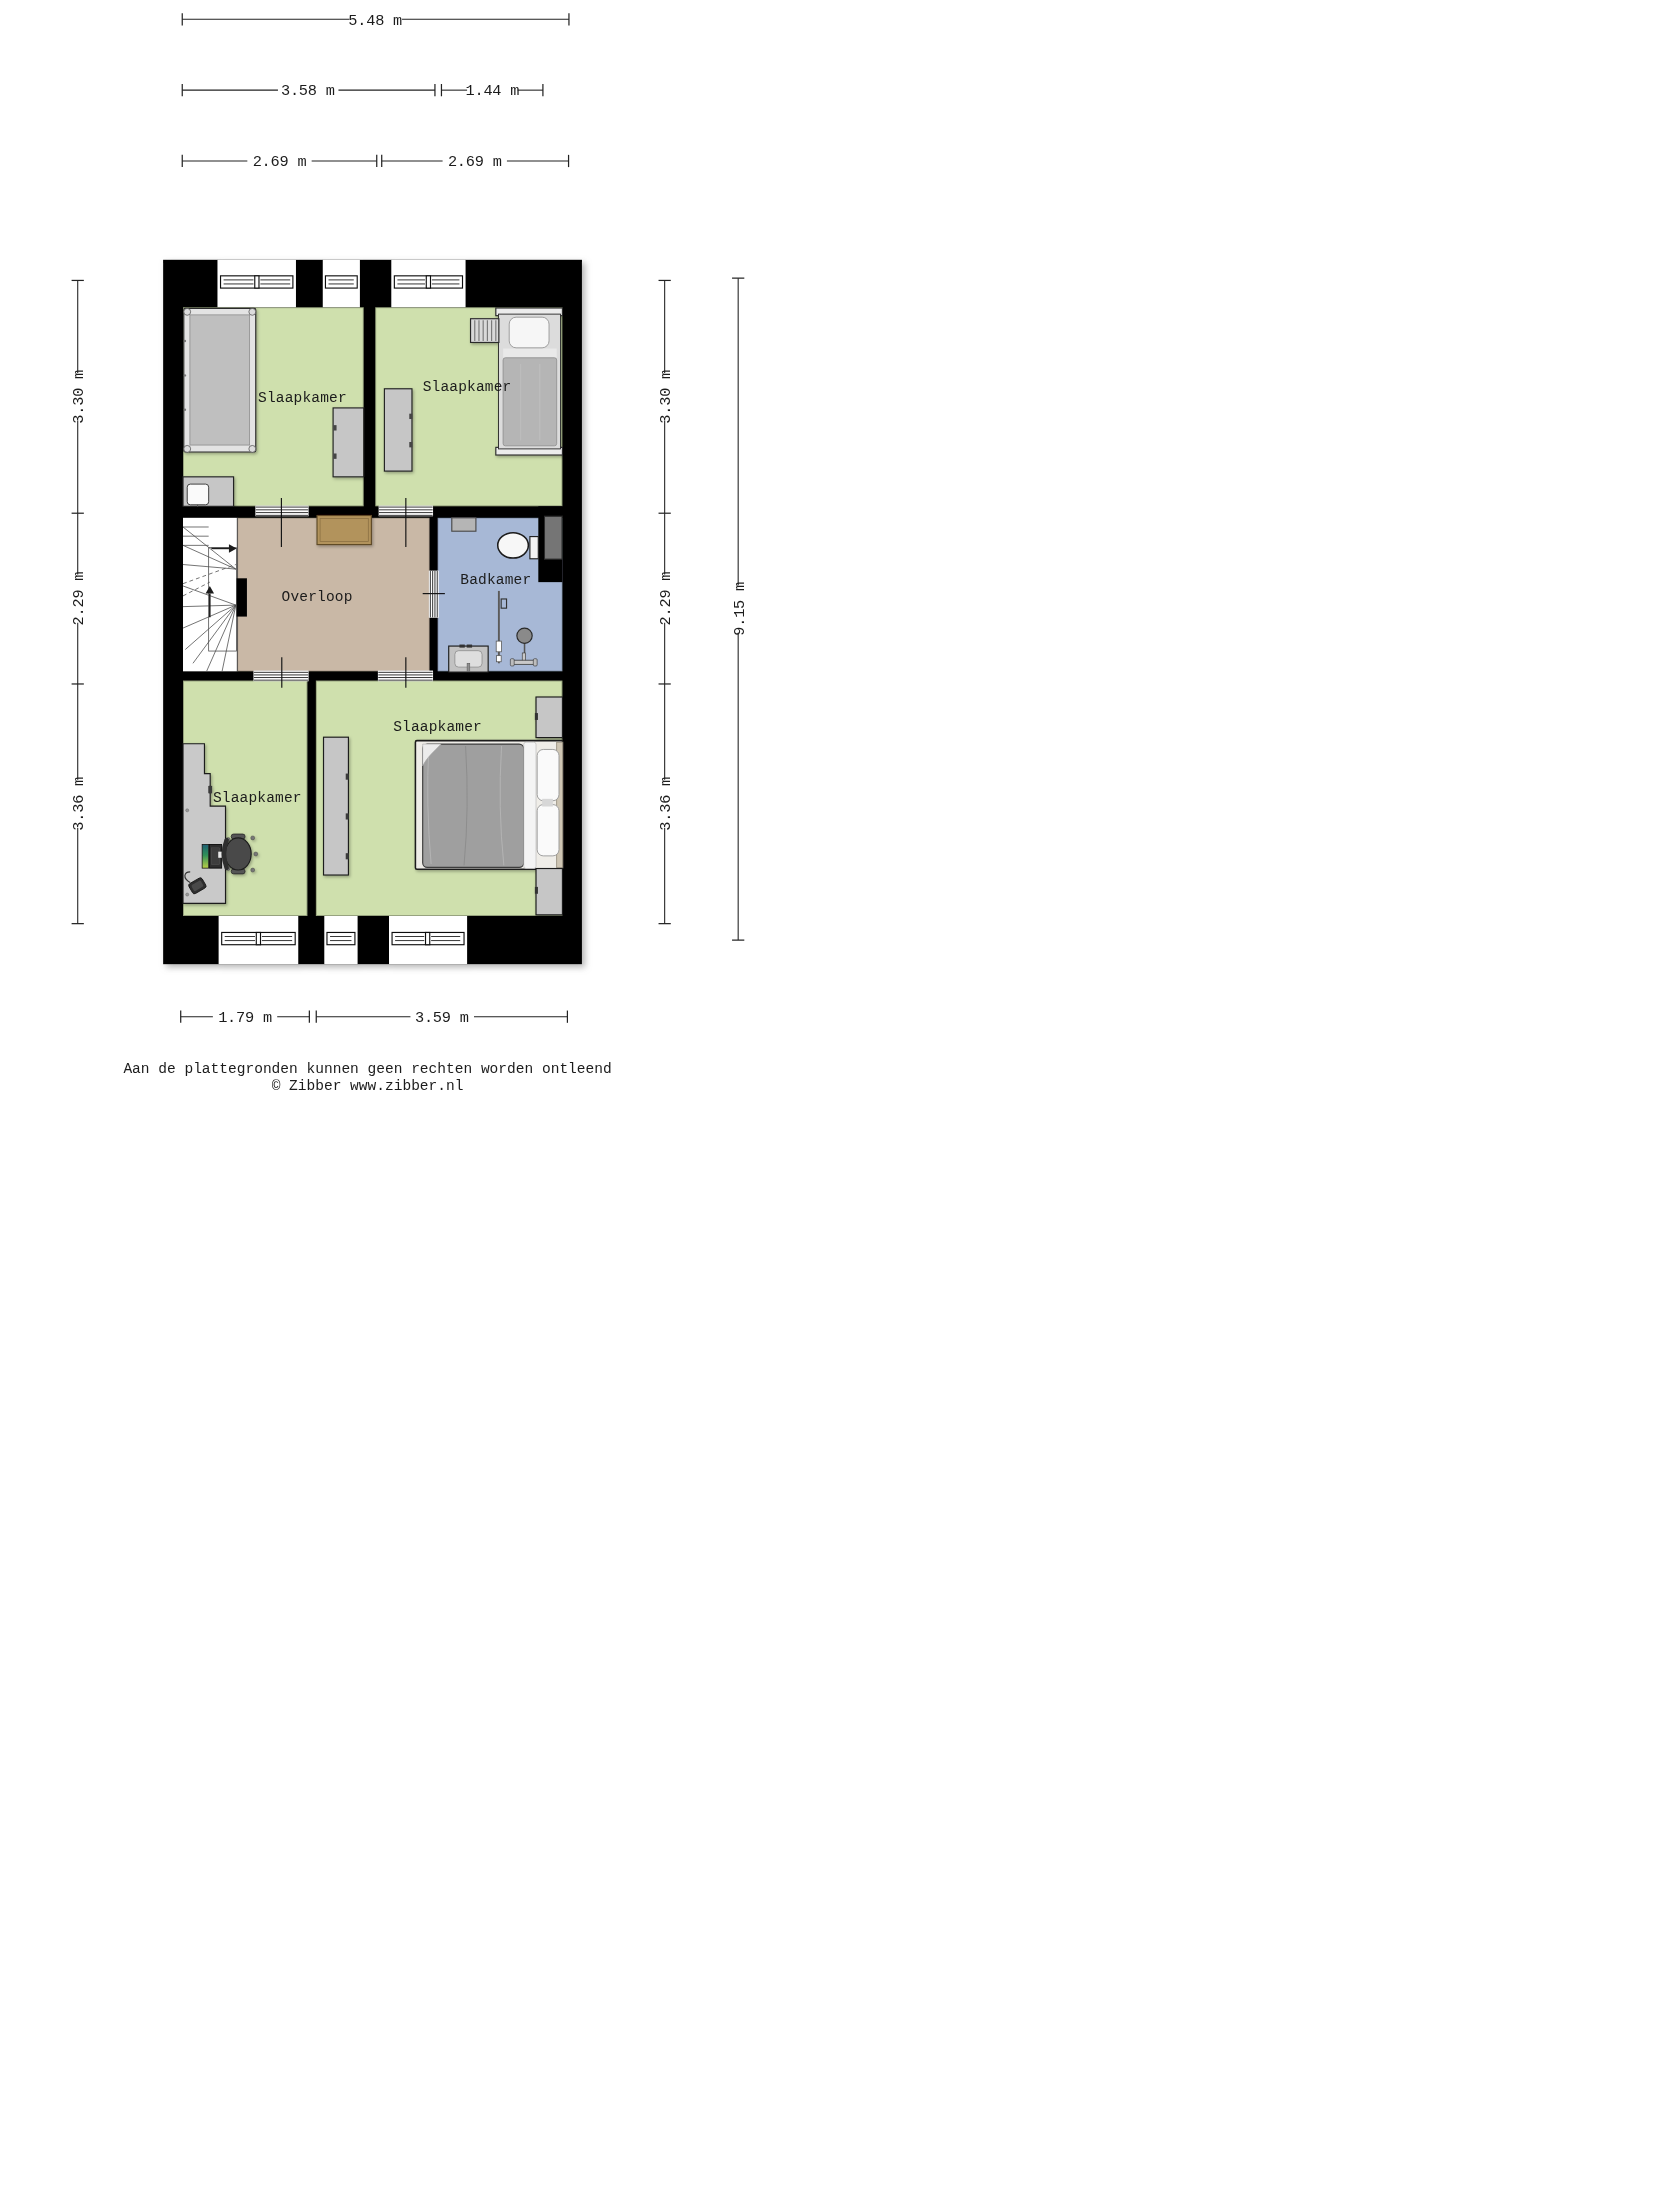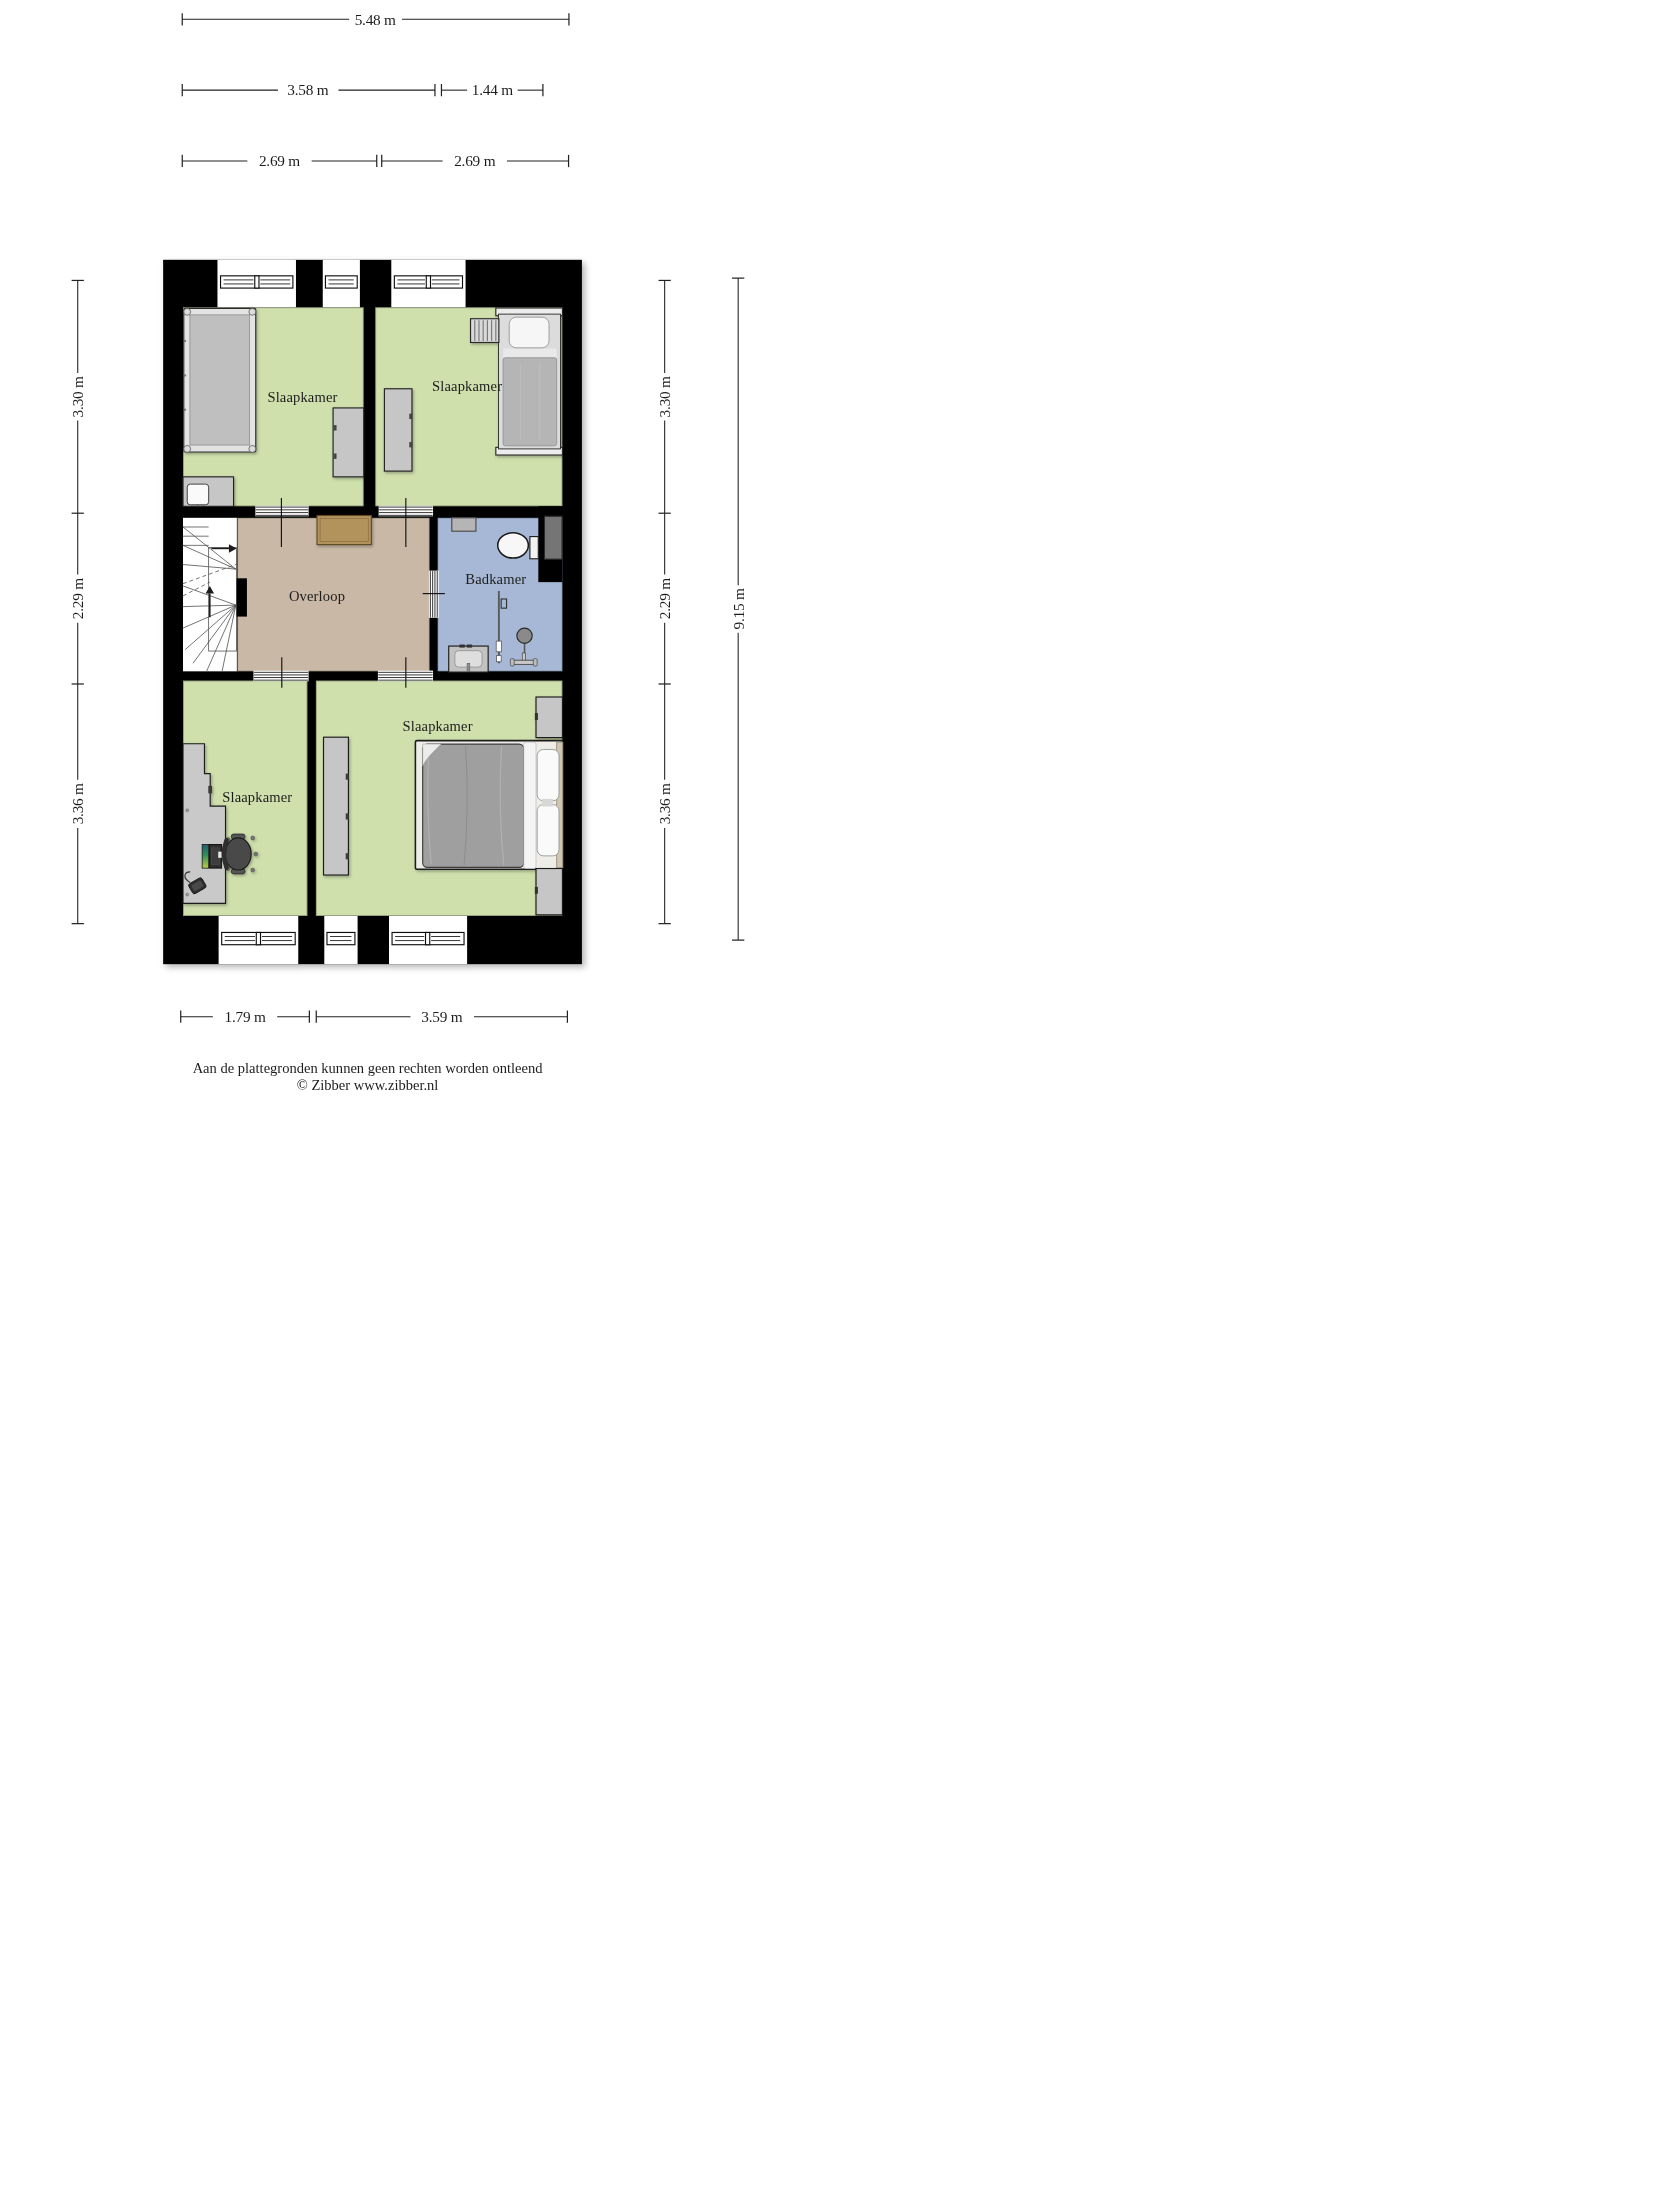--- a/index.html
+++ b/index.html
@@ -1,17 +1,17 @@
 <!DOCTYPE html>
 <html style="font-size:12.3px"><head>
 <meta charset="utf-8">
 <style>
   html,body{margin:0;padding:0;background:#ffffff;}
   .page{position:relative;width:827px;height:1103px;background:#ffffff;overflow:hidden;
-        font-family:Liberation Serif, serif;}
+        font-family:Liberation Mono, monospace;}
   svg{display:block}
   text{fill:#1c1c1c;}
   .dim-text{font-size:20px;letter-spacing:-0.3px;}
   .room-text{font-size:19px;letter-spacing:0.2px;}
   .footer-text{font-size:19px;}
   .dimline{stroke:#222;stroke-width:1.4;}
   .tick{stroke:#222;stroke-width:1.6;}
   .stair{stroke:#4a4a4a;stroke-width:1;fill:none;}
   .stair-dash{stroke:#4a4a4a;stroke-width:1;fill:none;stroke-dasharray:5 4;}
   .doorstripe{stroke:#111;stroke-width:1.1;}

